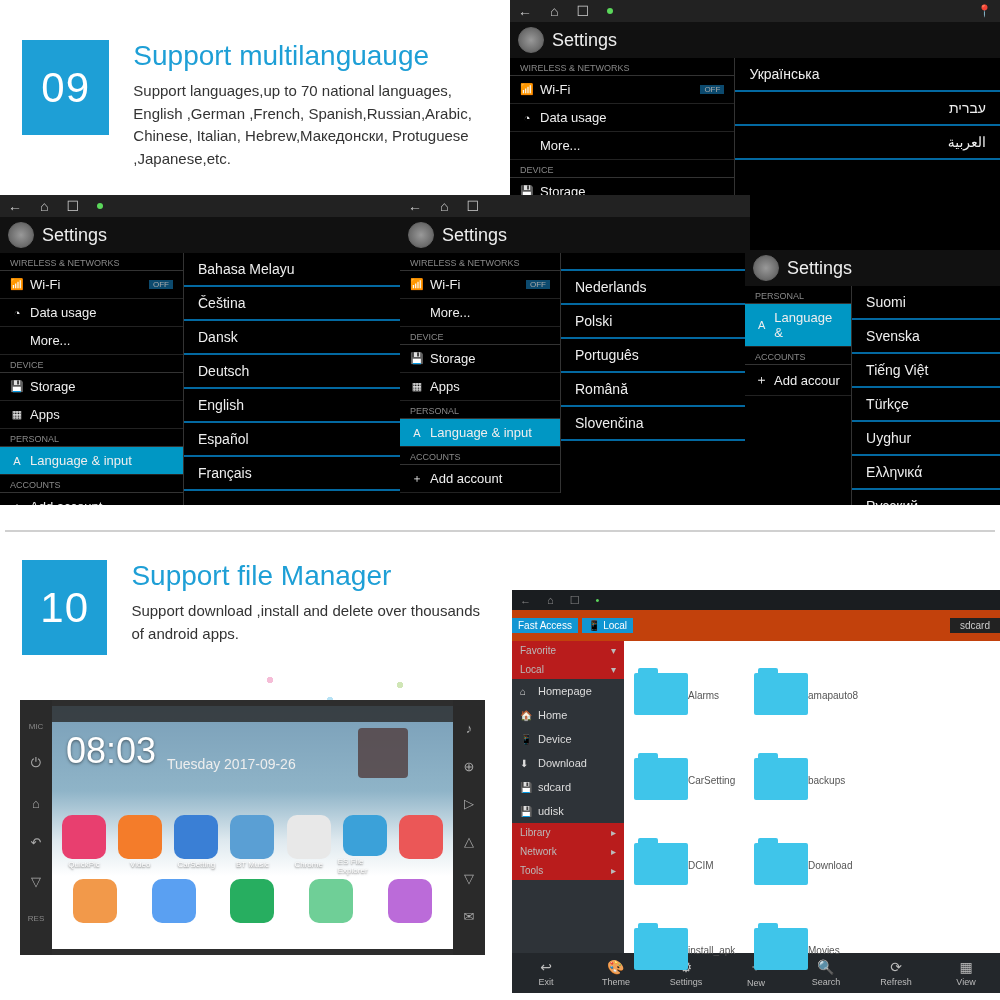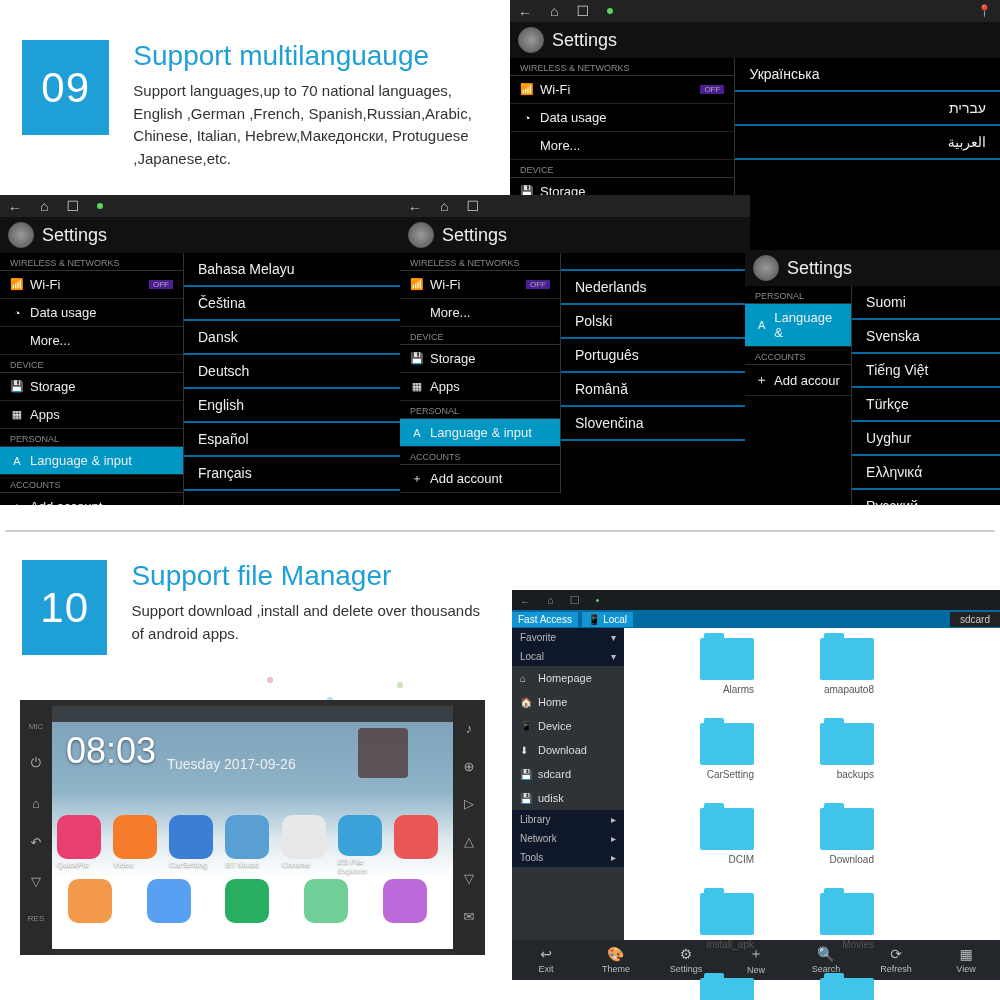--- a/index.html
+++ b/index.html
@@ -25,21 +25,21 @@
   .settings-header { display: flex; align-items: center; padding: 5px 8px; background: #111; }
   .gear-icon { width: 26px; height: 26px; border-radius: 50%; background: radial-gradient(#999, #555); border: 1px solid #666; margin-right: 8px; }
   .settings-header-text { font-size: 18px; color: #eee; }
   .two-col { display: flex; }
   .left-col { width: 46%; border-right: 1px solid #333; }
   .right-col { width: 54%; }
   .cat-header { font-size: 9px; color: #888; padding: 5px 10px 2px; text-transform: uppercase; border-bottom: 1px solid #333; }
   .menu-item { display: flex; align-items: center; padding: 6px 10px; font-size: 13px; border-bottom: 1px solid #222; color: #eee; gap: 6px; }
   .menu-item.selected { background: #0097c4; }
   .menu-item .micon { width: 14px; display: inline-block; text-align: center; font-size: 11px; }
-  .toggle-off { font-size: 8px; background: #4c1d95; color: #aaa; padding: 0 4px; margin-left: auto; }
+  .toggle-off { font-size: 8px; background: #0c4a6e; color: #aaa; padding: 0 4px; margin-left: auto; }
   .lang-item { padding: 8px 14px; font-size: 14px; border-bottom: 2px solid #0369a1; color: #eee; }
 
   
   #panel-top-right { top: 0; left: 510px; width: 490px; height: 250px; }
   #panel-a { top: 195px; left: 0; width: 400px; height: 310px; }
   #panel-b { top: 195px; left: 400px; width: 350px; height: 310px; }
   #panel-c { top: 250px; left: 745px; width: 255px; height: 255px; }
 
   
   .divider { position: absolute; top: 530px; left: 5px; width: 990px; height: 2px; background: #d0d0d0; }
@@ -50,38 +50,38 @@
   
   .device { position: absolute; top: 700px; left: 20px; width: 465px; height: 255px; background: #2d2d2d; border-radius: 4px; display: flex; }
   .device-side { width: 32px; background: #2a2a2a; display: flex; flex-direction: column; align-items: center; justify-content: space-around; padding: 10px 0 20px; color: #888; font-size: 8px; }
   .device-side .btn { color: #aaa; font-size: 13px; }
   .device-screen { flex: 1; background: linear-gradient(#7a9fb8 0%, #8fb4c8 35%, #dde8ee 55%, #fff 70%); position: relative; overflow: hidden; margin: 6px 0;}
   .device-statusbar { height: 16px; background: rgba(40,40,40,0.8); }
   .clock { position: absolute; top: 24px; left: 14px; color: #fff; font-size: 36px; font-weight: 300; text-shadow: 0 1px 3px rgba(0,0,0,0.5); }
   .clock-date { position: absolute; top: 49px; left: 115px; color: #eee; font-size: 14px; line-height:1.3;}
   .widget-box { position:absolute; top:22px; right:45px; width:50px; height:50px; background: rgba(80,60,60,0.8); border-radius:4px; }
   .app-grid { position: absolute; bottom: 6px; left: 0; right: 0; display: flex; flex-wrap: wrap; justify-content: space-around; padding: 0 4px; }
-  .app-icon { width: 54px; height: 60px; display: flex; flex-direction: column; align-items: flex-start; margin-bottom: 4px;}
+  .app-icon { width: 54px; height: 60px; display: flex; flex-direction: column; align-items: center; margin-bottom: 4px;}
   .app-icon .circle { width: 44px; height: 44px; border-radius: 10px; display: flex; align-items: center; justify-content: center; font-size: 20px; color: #fff; }
   .app-icon .lbl { font-size: 8px; color: #fff; margin-top: 1px; text-shadow:0 1px 2px rgba(0,0,0,.6);}
 
   
   .filemgr { position: absolute; top: 590px; left: 512px; width: 488px; height: 390px; background: #202428; color: #ccc; font-size: 11px; }
   .fm-statusbar { height: 20px; background: #1a1d20; display: flex; align-items: center; padding: 0 8px; gap: 16px; color: #888; }
-  .fm-pathbar { height: 18px; background: #0369a1; display: flex; align-items: center; font-size: 10px; }
+  .fm-pathbar { height: 31px; background: #c2410c; display: flex; align-items: center; font-size: 10px; }
   .fm-pathbar .fa { background:#1296d3; padding:2px 6px; margin-right:4px; color:#fff;}
   .fm-pathbar .bc1 { background:#1296d3; padding:2px 6px; color:#fff; margin-right:auto;}
   .fm-pathbar .bc2 { padding:2px 10px; background:#222; margin-left:auto;}
   .fm-body { display: flex; height: 312px; }
   .fm-side { width: 112px; background: #2e3338; }
-  .fm-side-header { background: #0f172a; padding: 4px 8px; font-size: 10px; color: #bbb; display:flex; justify-content:space-between;}
+  .fm-side-header { background: #b91c1c; padding: 4px 8px; font-size: 10px; color: #bbb; display:flex; justify-content:space-between;}
   .fm-side-item { padding: 6px 8px; display: flex; align-items: center; gap: 6px; font-size: 11px; color: #ddd; }
   .fm-side-item .ic { font-size: 10px; width: 12px; }
   .fm-content { flex: 1; background: #fff; display: flex; flex-wrap: wrap; align-content: flex-start; padding: 10px; gap: 0; }
-  .folder { width: 120px; height: 85px; display: flex; flex-direction: column; align-items: flex-end; }
+  .folder { width: 120px; height: 85px; display: flex; align-items: center; }
   .folder-icon { width: 54px; height: 42px; background: #3fc5ea; border-radius: 2px; position: relative; }
   .folder-icon::before { content:''; position:absolute; top:-5px; left:4px; width:20px; height:6px; background:#3fc5ea; border-radius:2px 2px 0 0;}
   .folder-lbl { color: #555; font-size: 10px; margin-top: 4px; }
   .fm-toolbar { height: 40px; background: #23272b; display: flex; justify-content: space-between; padding: 0 4px; }
   .fm-tool { width: 60px; display: flex; flex-direction: column; align-items: center; justify-content: center; color: #bbb; font-size: 9px; gap:2px;}
   .fm-tool .ti { font-size: 14px; }
 
   .confetti { position:absolute; top: 635px; left: 60px; width: 380px; height: 70px; background:
      radial-gradient(circle, #e85d9c 3px, transparent 3px) 20px 10px,
      radial-gradient(circle, #4db8e8 3px, transparent 3px) 80px 30px,

